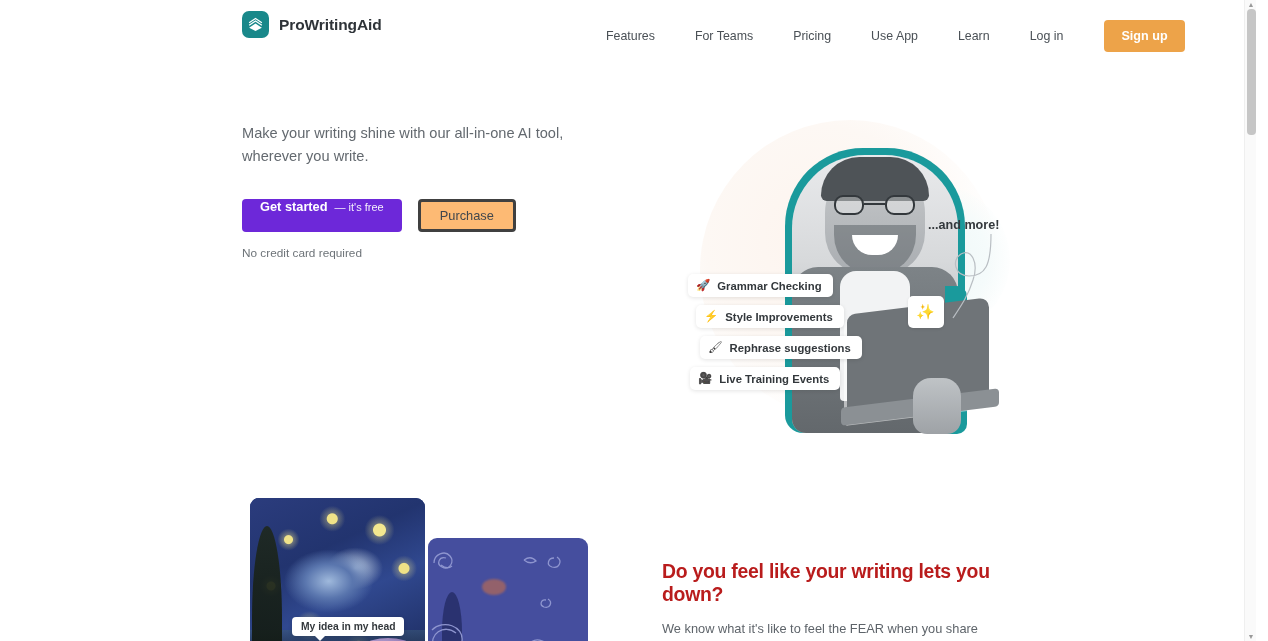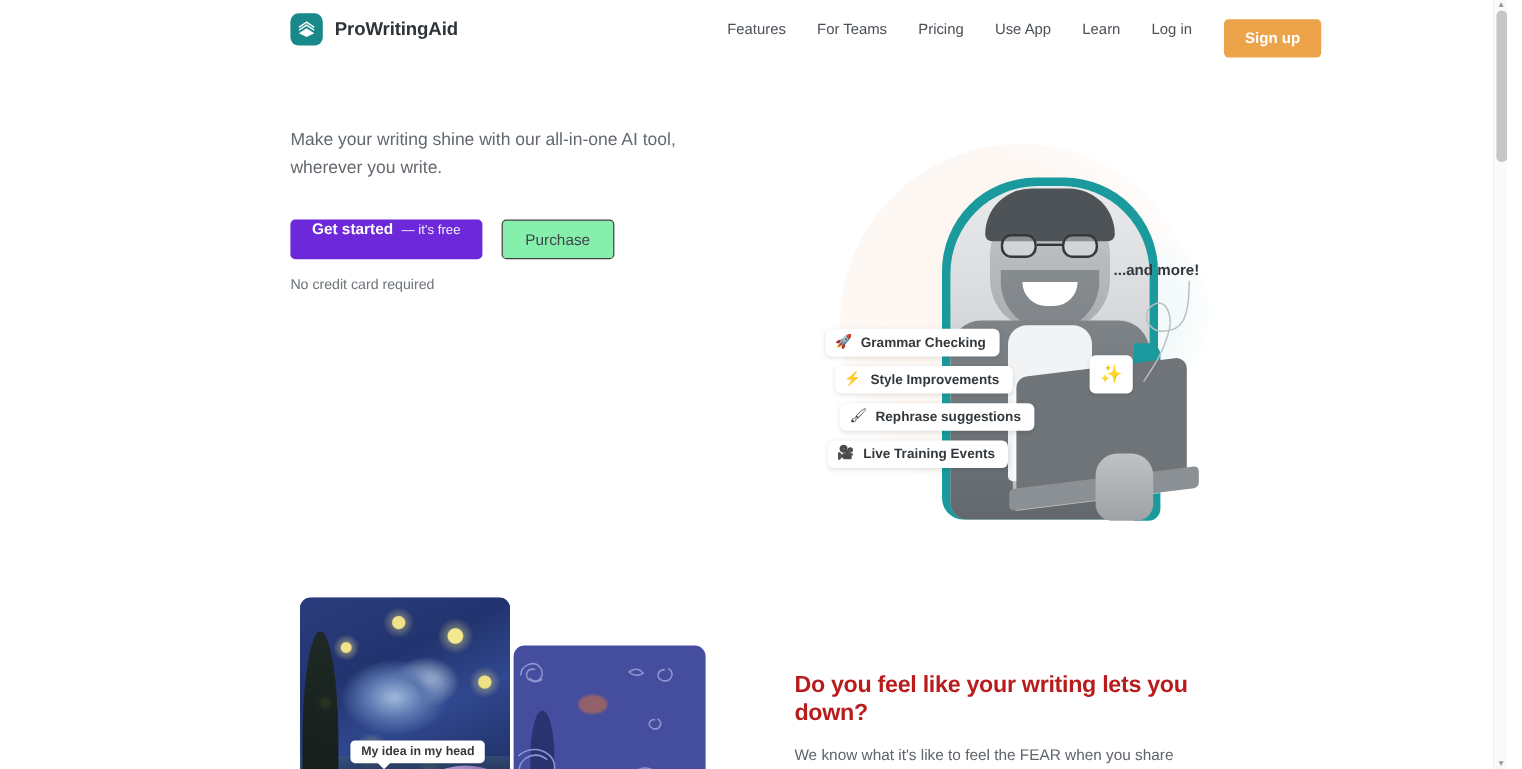--- a/index.html
+++ b/index.html
@@ -73,25 +73,25 @@
   .brand-name {
     font-size: 15.5px;
     font-weight: bold;
     color: #2e3338;
     letter-spacing: -0.1px;
     white-space: nowrap;
   }
 
   .nav {
     position: absolute;
-    left: 600px; top: 0;
+    left: 600px; top: 12px;
     height: 48px;
     display: flex;
-    align-items: flex-end;
-    gap: 0;
+    align-items: center;
+    gap: 14px;
   }
   .nav-link {
     font-size: 12.4px;
     color: #4a5056;
     text-decoration: none;
     padding: 0 13px;
     white-space: nowrap;
     line-height: 48px;
   }
   .nav-link:first-child { padding-left: 6px; }
@@ -122,21 +122,21 @@
     width: 400px;
   }
   .hero-title {
     font-size: 50px;
     line-height: 57px;
     font-weight: bold;
     color: #2e3338;
     letter-spacing: -0.9px;
   }
   .hero-sub {
-    margin-top: 8px;
+    margin-top: 24px;
     font-size: 14.6px;
     line-height: 23px;
     color: #63696f;
     max-width: 330px;
   }
   .hero-actions {
     margin-top: 31px;
     display: flex;
     align-items: center;
     gap: 16px;
@@ -150,23 +150,23 @@
     height: 33px;
     display: inline-flex;
     align-items: baseline;
     gap: 7px;
     cursor: pointer;
     font-family: "Liberation Sans", sans-serif;
   }
   .btn-primary .lbl { font-size: 12.8px; font-weight: bold; }
   .btn-primary .sfx { font-size: 11px; opacity: 0.92; }
   .btn-outline {
-    background: #86efac;
+    background: #fdba74;
     color: #41474d;
-    border: 1px solid #404040;
+    border: 3px solid #404040;
     border-radius: 4px;
     padding: 0 19px;
     height: 33px;
     font-size: 12.8px;
     cursor: pointer;
     font-family: "Liberation Sans", sans-serif;
   }
   .hero-note {
     margin-top: 14px;
     font-size: 11.8px;

